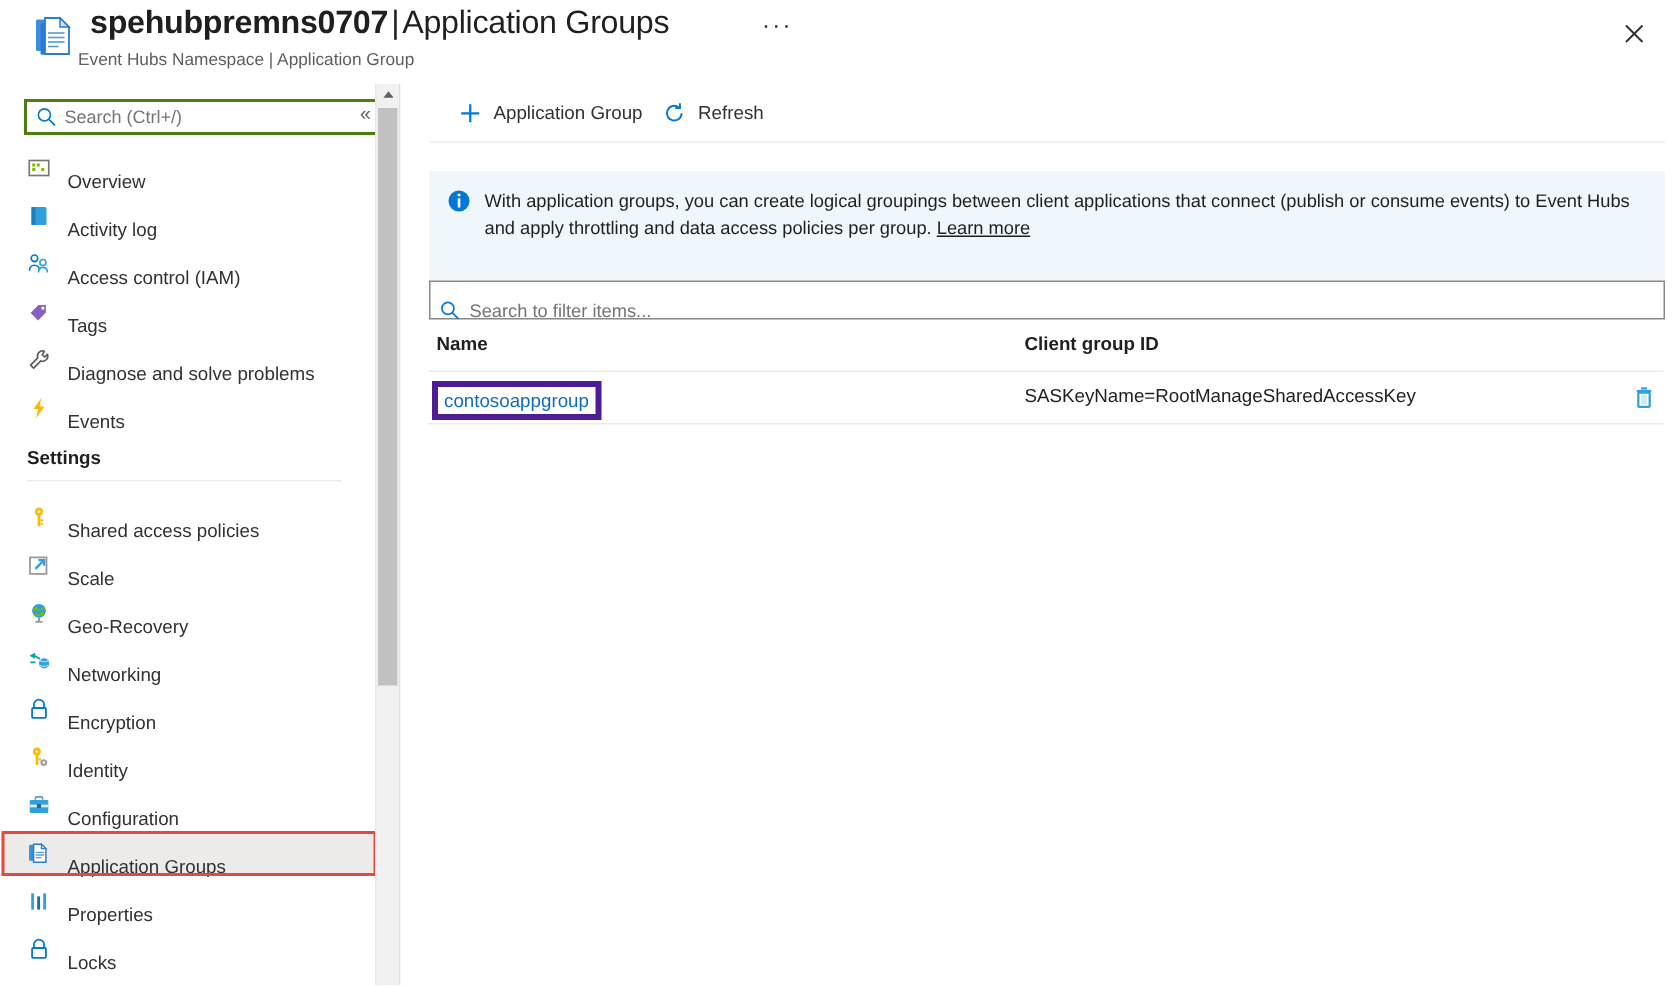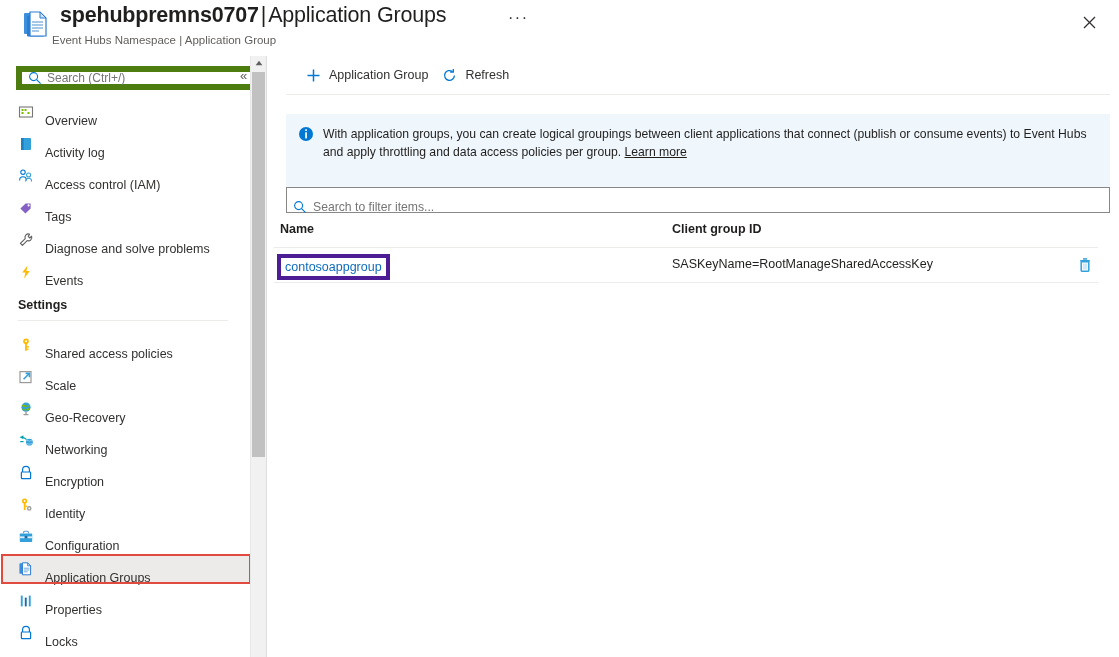--- a/index.html
+++ b/index.html
@@ -80,21 +80,21 @@
     left: 0; top: 56px;
     width: 250px;
     height: 601px;
     background: #ffffff;
     overflow: hidden;
   }
   .nav-searchbar {
     position: absolute;
     left: 16px; top: 10px;
     width: 242px; height: 24px;
-    border: 6px solid #4d7c0f;
+    border: 2px solid #4d7c0f;
     background: #fff;
     display: flex;
     align-items: center;
     padding: 0 6px;
   }
   .nav-searchbar .mag {
     width: 14px; height: 14px;
     flex: 0 0 14px;
     margin-right: 5px;
   }
@@ -284,21 +284,21 @@
     font-size: 12.2px;
     font-family: "Liberation Sans", sans-serif;
     color: #605e5c;
     width: 100%;
     background: transparent;
     padding: 0;
   }
 
   .tbl {
     position: absolute;
-    left: 7px; top: 164px;
+    left: 18px; top: 164px;
     width: 824px;
   }
   .tbl-head {
     position: relative;
     height: 28px;
     border-bottom: 1px solid #edebe9;
   }
   .tbl-head .th {
     position: absolute;
     top: 2px;

